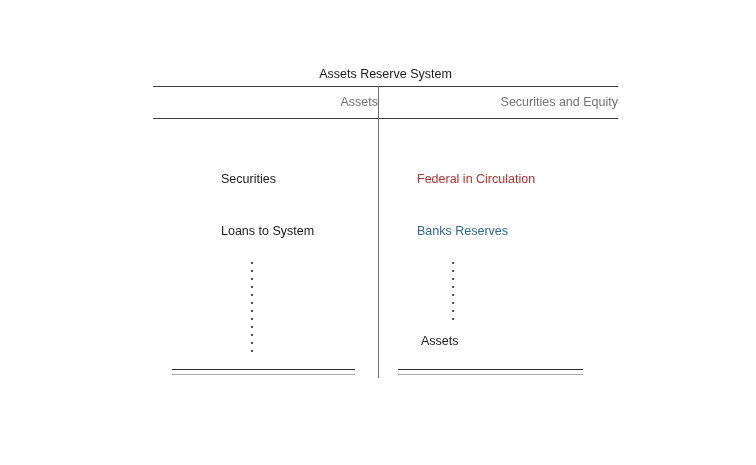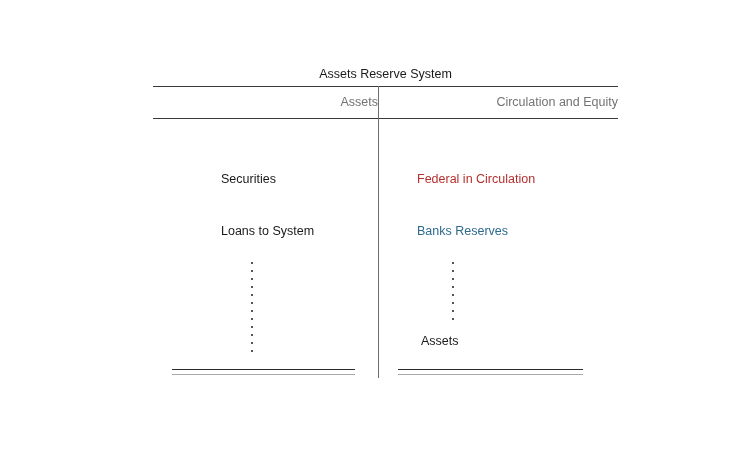--- a/index.html
+++ b/index.html
@@ -139,21 +139,21 @@
 <body>
 
 <div id="t-account">
 
   <div class="title">Assets Reserve System</div>
 
   <div class="rule rule-top"></div>
 
   <div class="col-head col-head-assets">Assets</div>
 
-  <div class="col-head col-head-liab">Circulation and Equity</div>
+  <div class="col-head col-head-liab">Securities and Equity</div>
 
   <div class="rule rule-header"></div>
 
   <div class="divider"></div>
 
   <div class="entry entry-securities">Securities</div>
 
   <div class="entry entry-loans">Loans to System</div>
 
   <div class="dots dots-left"></div>

